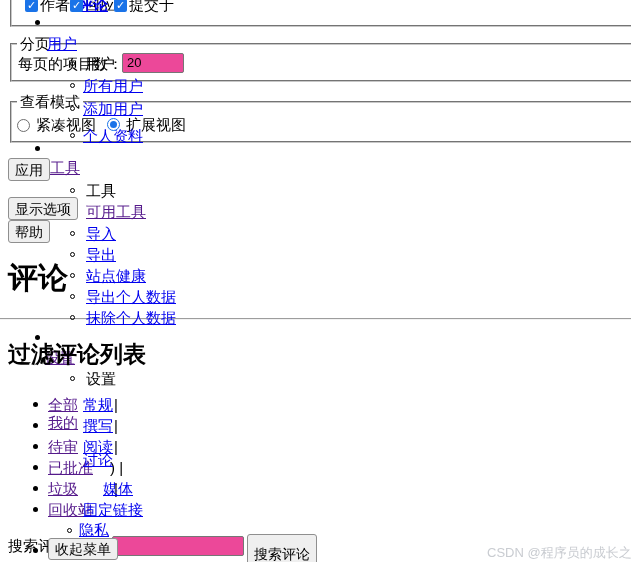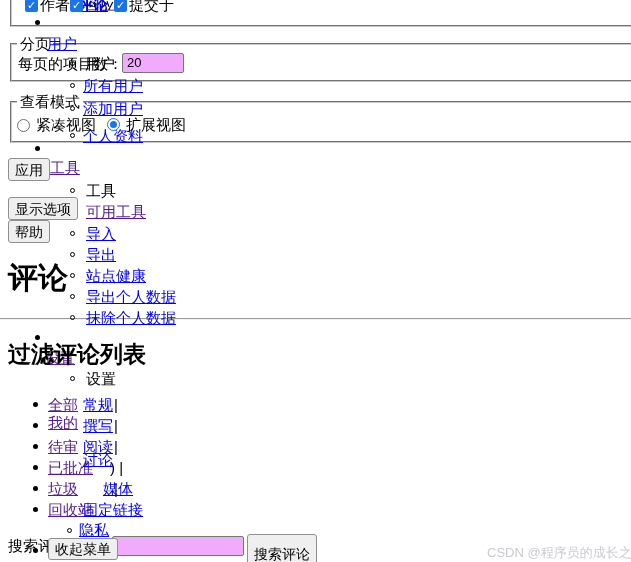--- a/index.html
+++ b/index.html
@@ -17,21 +17,21 @@
   .bullet { position:absolute; width:5px; height:5px; border-radius:50%; background:#000; }
   .obullet { position:absolute; width:5px; height:5px; border-radius:50%; border:1px solid #000; background:#fff0; }
   .btn { position:absolute; background:#efefef; border:1px solid #8f8f8f; border-radius:3px;
     font-size:14px; line-height:20px; text-align:center; color:#000; padding:0 6px; }
   .checkbox { position:absolute; width:13px; height:13px; background:#1a73e8; border-radius:2px;
     color:#fff; font-size:11px; line-height:13px; text-align:center; }
   .radio { position:absolute; width:13px; height:13px; border:1px solid #6e6e6e; border-radius:50%; background:#fff; }
   .radio.checked { border-color:#1a73e8; }
   .radio.checked::after { content:""; position:absolute; left:2px; top:2px; width:7px; height:7px;
     border-radius:50%; background:#1a73e8; }
-  .input { position:absolute; background:#f0abfc; border:1px solid #767676; border-radius:2px;
+  .input { position:absolute; background:#ec4899; border:1px solid #767676; border-radius:2px;
     font-size:13px; line-height:18px; padding:0 4px; color:#000; }
   .hr { position:absolute; left:0; width:631px; height:2px; border-top:1px solid #9d9d9d; border-bottom:1px solid #f2f2f2; }
   h1.pgtitle { font-size:30px; line-height:32px; font-weight:bold; }
   h2.pgtitle2 { font-size:23px; line-height:26px; font-weight:bold; }
   .watermark { color:#c9ccd1; font-size:13px; }
 </style>
 </head>
 <body>
 
 <fieldset class="fs z1" style="left:10px; top:-45px; width:690px; height:72px;"></fieldset>

